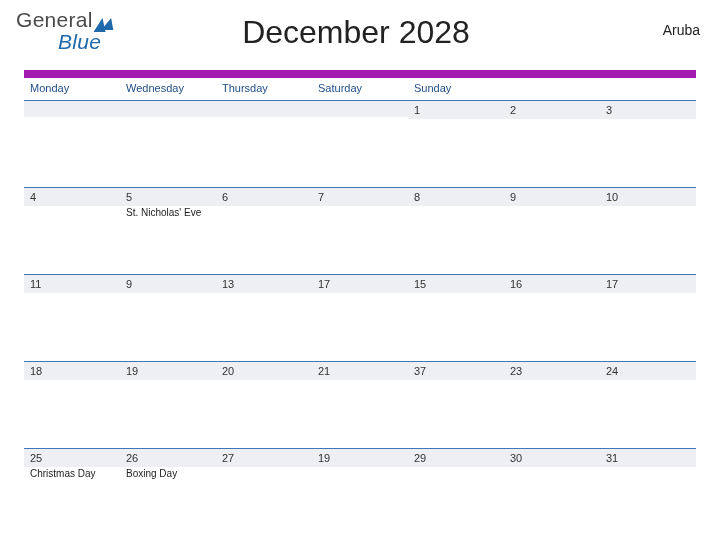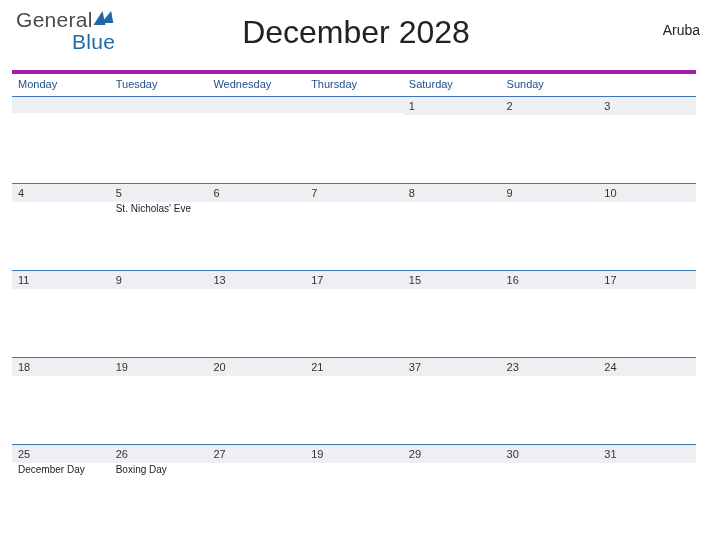--- a/index.html
+++ b/index.html
@@ -14,21 +14,21 @@
   .header {
     position: relative;
     height: 62px;
     padding-top: 8px;
   }
   .logo {
     position: absolute;
     left: 16px;
     top: 8px;
     display: flex;
-    align-items: flex-start;
+    align-items: flex-end;
   }
   .logo-text {
     font-size: 21px;
     color: #4a4a4a;
     font-weight: 400;
     letter-spacing: 0.3px;
   }
   .logo-blue-text {
     font-size: 21px;
     color: #1f68aa;
@@ -67,22 +67,22 @@
     padding-top: 6px;
   }
   .region {
     position: absolute;
     right: 12px;
     top: 22px;
     font-size: 14px;
     color: #222;
   }
   .cal {
-    margin: 8px 16px 0 12px;
-    border-top: 4px solid #a21caf;
+    margin: 8px 16px 0 24px;
+    border-top: 8px solid #a21caf;
   }
   .dayhead {
     display: grid;
     grid-template-columns: repeat(7, 1fr);
     background: #fff;
   }
   .dayhead div {
     font-size: 11px;
     color: #1f4f87;
     padding: 4px 6px 6px 6px;
@@ -117,30 +117,29 @@
     flex-direction: column;
   }
 </style>
 </head>
 <body>
 
 <div class="header">
   <div class="logo">
     <span class="logo-text">General</span>
     <span class="logo-shape"></span>
-    <span class="logo-blue-text" style="position:absolute;left:54px;top:22px;">Blue</span>
+    <span class="logo-blue-text" style="position:absolute;left:40px;top:22px;font-style:italic;">Blue</span>
   </div>
   <div class="title">December 2028</div>
   <div class="region">Aruba</div>
 </div>
 
 <div class="cal">
   <div class="dayhead">
     <div>Monday</div>
-    <div>Tuesday</div>
     <div>Wednesday</div>
     <div>Thursday</div>
     <div>Saturday</div>
     <div>Sunday</div>
   </div>
   <div class="weeks" id="weeks">
       <div class="week">
         <div class="col">
           <div class="daynum-row"></div>
         </div>
@@ -229,21 +228,21 @@
         <div class="col">
           <div class="daynum-row">23</div>
         </div>
         <div class="col">
           <div class="daynum-row">24</div>
         </div>
       </div>
       <div class="week">
         <div class="col">
           <div class="daynum-row">25</div>
-          <div class="event">December Day</div>
+          <div class="event">Christmas Day</div>
         </div>
         <div class="col">
           <div class="daynum-row">26</div>
           <div class="event">Boxing Day</div>
         </div>
         <div class="col">
           <div class="daynum-row">27</div>
         </div>
         <div class="col">
           <div class="daynum-row">19</div>

